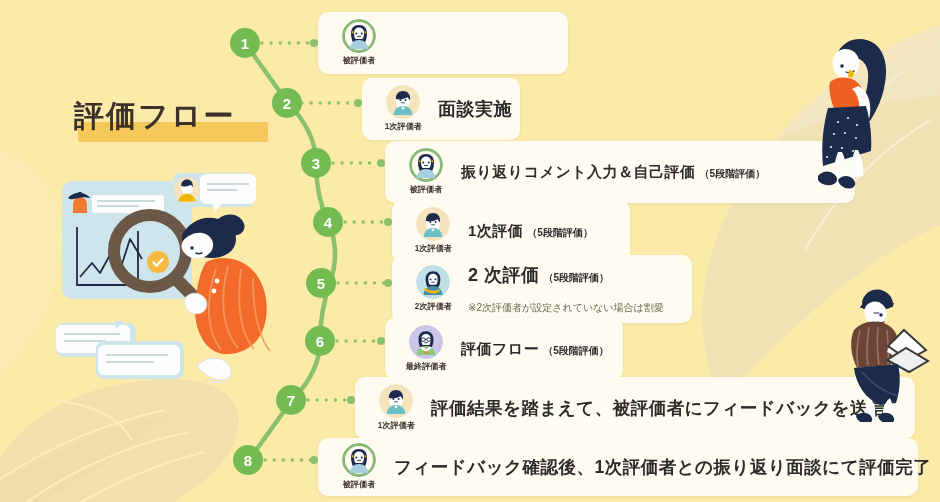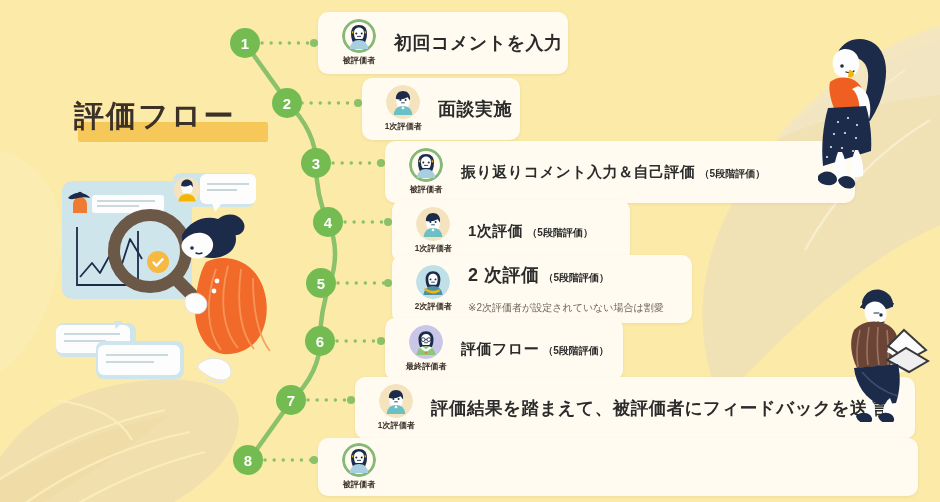--- a/index.html
+++ b/index.html
@@ -179,26 +179,20 @@
             <circle cx="14.3" cy="14.6" r="1" fill="#1d2b4a"></circle>
             <circle cx="19.7" cy="14.6" r="1" fill="#1d2b4a"></circle>
             <path d="M15.4 17.4h3.2" stroke="#1d2b4a" stroke-width="0.9" stroke-linecap="round"></path>
             <path d="M10.5 23.5c1.7-1.6 4-2.4 6.5-2.4s4.8.8 6.5 2.4c1.8 1.7 2.6 4 2.7 6.5H7.8c.1-2.5.9-4.8 2.7-6.5z" fill="#a7cfe0"></path>
             <path d="M22.6 11.4c1.1.5 1.7 1.6 1.7 2.9l-1.6.3z" fill="#f2b705"></path>
             <path d="M11.4 11.4c-1.1.5-1.7 1.6-1.7 2.9l1.6.3z" fill="#f2b705"></path>
           </svg>
       </span>
       <span class="role">被評価者</span>
     </div>
-    <div class="body">
-      <div class="line1">
-        <span class="lbl">初回コメントを入力</span>
-        <span class="sub"></span>
-      </div>
-    </div>
   </div>
 
   <div class="card" id="card2">
     <div class="who">
       <span class="avatar">
         <svg viewBox="0 0 34 34">
             <circle cx="17" cy="17" r="17" fill="#f4e3bc"></circle>
             <path d="M17 6.5c-4.3 0-7 3-7 7.6 0 4.6 1.4 7.4 2.6 9h8.8c1.2-1.6 2.6-4.4 2.6-9 0-4.6-2.7-7.6-7-7.6z" fill="#fdfdfd"></path>
             <path d="M9.9 13.6C9.9 8.7 12.9 6 17 6s7.1 2.7 7.1 7.6c0 .9-.2 1.6-.4 1.9-.5-1.4-1.3-2.6-2.4-3.3-1.4 1.2-4.6 2.2-8.1 2.2-1.3 0-2.3-.2-3-.5-.2-.1-.3-.2-.3-.3z" fill="#1d2b4a"></path>
             <circle cx="14.4" cy="15" r=".95" fill="#1d2b4a"></circle>
@@ -355,20 +349,26 @@
             <path d="M17 8.6c-3.2 0-5 2.2-5 5.6 0 2.6.7 4.6 1.6 5.9h6.8c.9-1.3 1.6-3.3 1.6-5.9 0-3.4-1.8-5.6-5-5.6z" fill="#fdfdfd"></path>
             <circle cx="14.3" cy="14.6" r="1" fill="#1d2b4a"></circle>
             <circle cx="19.7" cy="14.6" r="1" fill="#1d2b4a"></circle>
             <path d="M15.4 17.4h3.2" stroke="#1d2b4a" stroke-width="0.9" stroke-linecap="round"></path>
             <path d="M10.5 23.5c1.7-1.6 4-2.4 6.5-2.4s4.8.8 6.5 2.4c1.8 1.7 2.6 4 2.7 6.5H7.8c.1-2.5.9-4.8 2.7-6.5z" fill="#a7cfe0"></path>
             <path d="M22.6 11.4c1.1.5 1.7 1.6 1.7 2.9l-1.6.3z" fill="#f2b705"></path>
             <path d="M11.4 11.4c-1.1.5-1.7 1.6-1.7 2.9l1.6.3z" fill="#f2b705"></path>
           </svg>
       </span>
       <span class="role">被評価者</span>
+    </div>
+    <div class="body">
+      <div class="line1">
+        <span class="lbl">フィードバック確認後、1次評価者との振り返り面談にて評価完了</span>
+        <span class="sub"></span>
+      </div>
     </div>
   </div>
 
   <div class="ill" id="ill-left">
     <svg viewBox="0 0 250 235" width="250" height="235">
 
       <rect x="32" y="16" width="130" height="118" rx="10" fill="#cfe5ec"></rect>
       <rect x="62" y="30" width="72" height="18" rx="3" fill="#fdfdfd"></rect>
       <g stroke="#b9ccd3" stroke-width="1.6">
           <path d="M67 36h58"></path>

